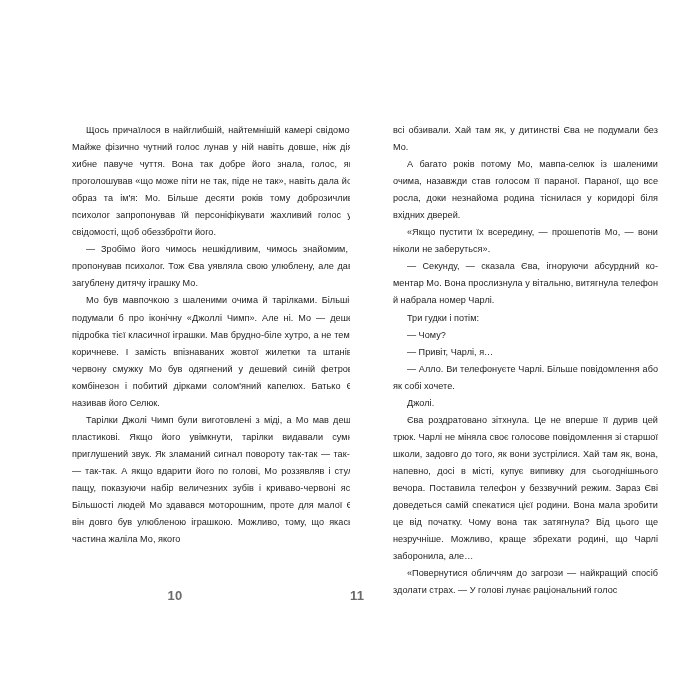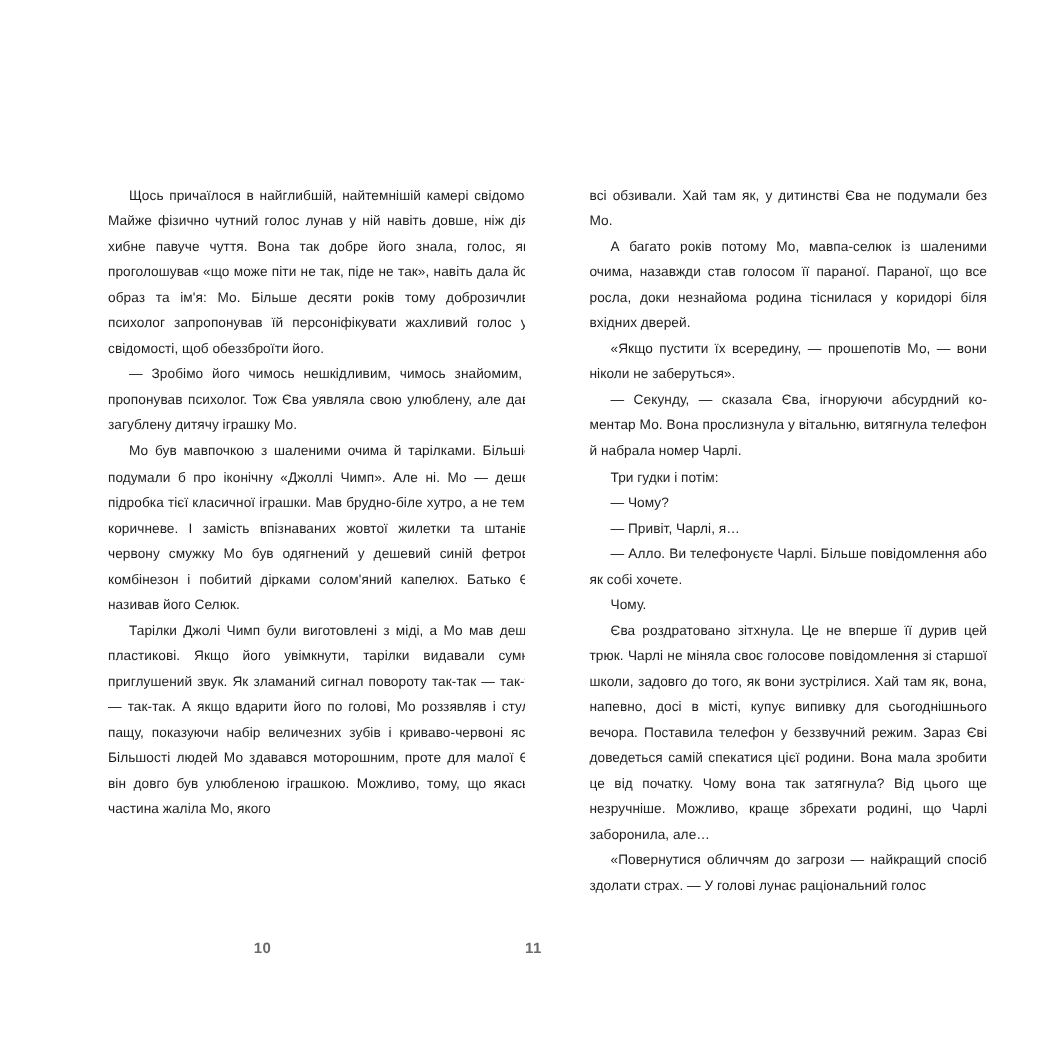--- a/index.html
+++ b/index.html
@@ -53,25 +53,24 @@
     word-spacing: -0.1px;
     text-indent: 14px;
     hyphens: manual;
     -webkit-hyphens: manual;
     color: #1c1c1c;
   }
   p.para.noindent { text-indent: 0; }
 
   .folio {
     position: absolute;
-    font-size: 10px;
+    font-size: 13px;
     color: #6a6a6a;
     letter-spacing: 0.3px;
     font-weight: 600;
-    margin-top: 39px;
   }
   .page-left .folio {
     left: 0;
     width: 350px;
     text-align: center;
     top: 588px;
   }
   .page-right .folio {
     left: 0;
     width: 350px;
@@ -96,20 +95,20 @@
   <div class="page page-right">
     <div class="textblock">
       <p class="para noindent">всі обзивали. Хай там як, у дитинстві Єва не подумали без Мо.</p>
       <p class="para">А багато років потому Мо, мавпа-селюк із шаленими очима, назавжди став голосом її параної. Параної, що все росла, доки незнайома родина тіснилася у коридорі біля вхідних дверей.</p>
       <p class="para">«Якщо пустити їх всередину, — прошепотів Мо, — вони ніколи не заберуться».</p>
       <p class="para">— Секунду, — сказала Єва, ігноруючи абсурдний ко­ментар Мо. Вона прослизнула у вітальню, витягнула телефон й набрала номер Чарлі.</p>
       <p class="para">Три гудки і потім:</p>
       <p class="para">— Чому?</p>
       <p class="para">— Привіт, Чарлі, я…</p>
       <p class="para">— Алло. Ви телефонуєте Чарлі. Більше повідомлен­ня або як собі хочете.</p>
-      <p class="para">Чому.</p>
+      <p class="para">Джолі.</p>
       <p class="para">Єва роздратовано зітхнула. Це не вперше її дурив цей трюк. Чарлі не міняла своє голосове повідомлення зі старшої школи, задовго до того, як вони зустрілися. Хай там як, вона, напевно, досі в місті, купує випивку для сьогоднішнього вечора. Поставила телефон у без­звучний режим. Зараз Єві доведеться самій спекатися цієї родини. Вона мала зробити це від початку. Чому вона так затягнула? Від цього ще незручніше. Можли­во, краще збрехати родині, що Чарлі заборонила, але…</p>
       <p class="para">«Повернутися обличчям до загрози — найкращий спо­сіб здолати страх. — У голові лунає раціональний голос</p>
     </div>
     <div class="folio">11</div>
   </div>
 
 </div>
 
 </body></html>

